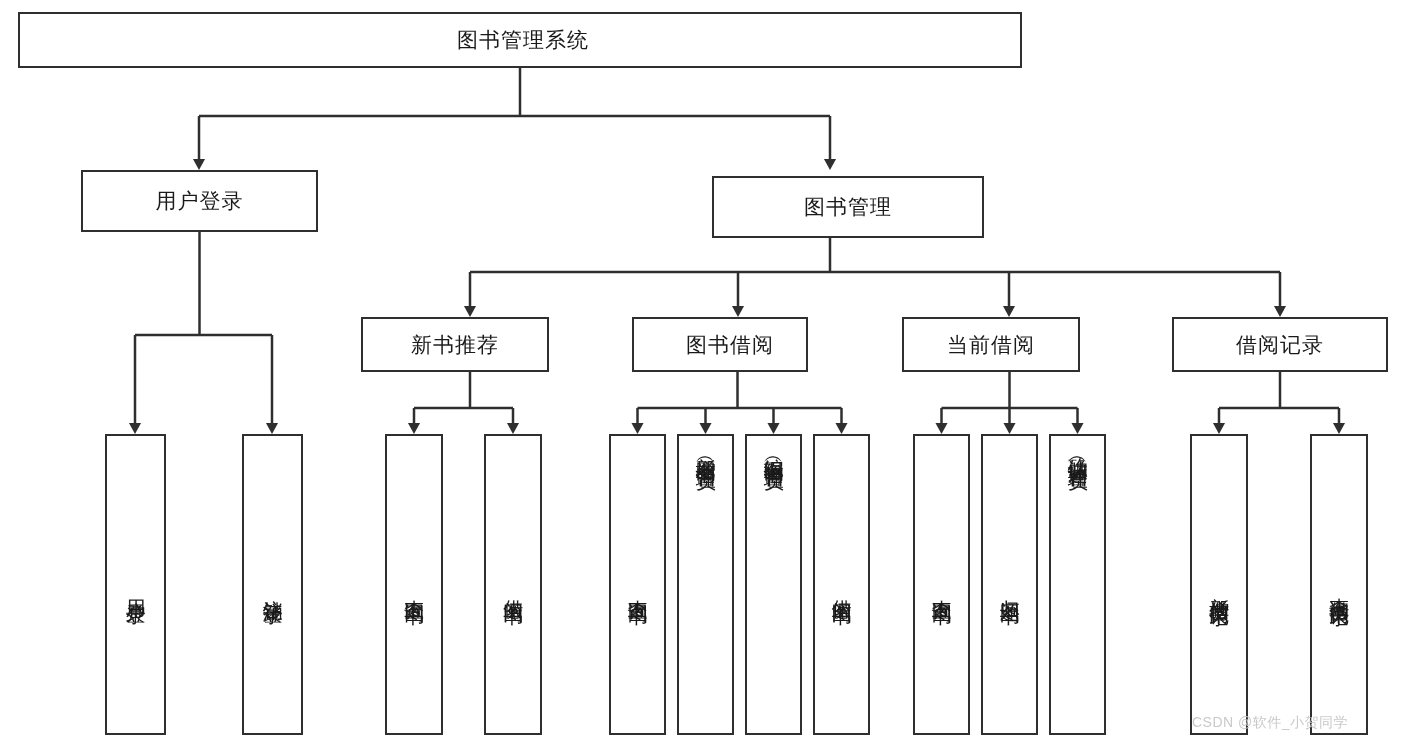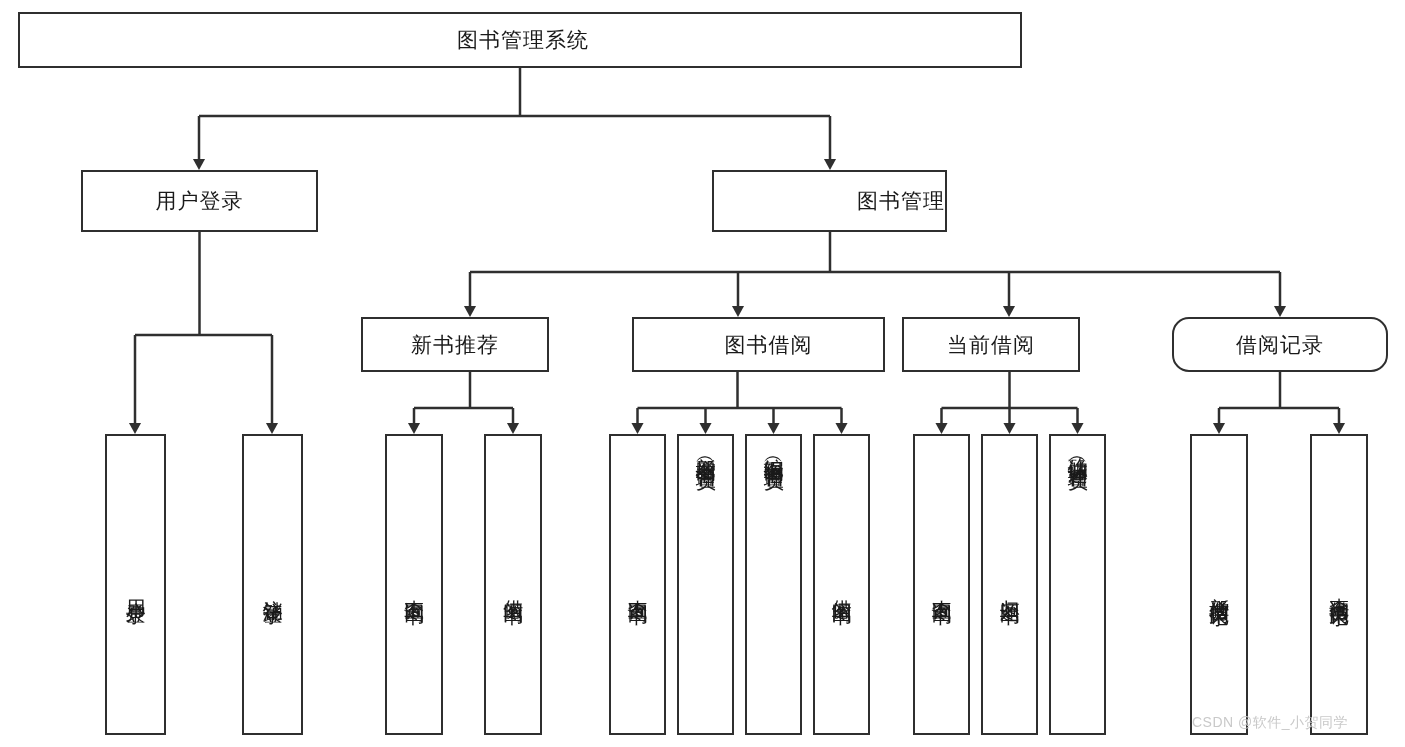--- a/index.html
+++ b/index.html
@@ -129,33 +129,33 @@
       <line x1="1339" y1="408" x2="1339" y2="423" stroke="#2f2f2f" stroke-width="2.5"></line>
       <polygon points="1332.95,423 1345.05,423 1339,434" fill="#2f2f2f"></polygon>
     </svg>
   <div id="nodes">
       <div class="node horizontal" style="left: 18px; top: 12px; width: 1004px; height: 56px; padding-left: 6px;">
         <span class="label">图书管理系统</span>
       </div>
       <div class="node horizontal" style="left: 81px; top: 170px; width: 237px; height: 62px;">
         <span class="label">用户登录</span>
       </div>
-      <div class="node horizontal" style="left: 712px; top: 170px; width: 235px; height: 62px; justify-content: flex-end;">
+      <div class="node horizontal" style="left: 712px; top: 176px; width: 272px; height: 62px;">
         <span class="label">图书管理</span>
       </div>
       <div class="node horizontal" style="left: 361px; top: 317px; width: 188px; height: 55px;">
         <span class="label">新书推荐</span>
       </div>
-      <div class="node horizontal" style="left: 632px; top: 317px; width: 253px; height: 55px; padding-left: 20px;">
+      <div class="node horizontal" style="left: 632px; top: 317px; width: 176px; height: 55px; padding-left: 20px;">
         <span class="label">图书借阅</span>
       </div>
       <div class="node horizontal" style="left: 902px; top: 317px; width: 178px; height: 55px;">
         <span class="label">当前借阅</span>
       </div>
-      <div class="node horizontal" style="left: 1172px; top: 317px; width: 216px; height: 55px; border-radius: 17px;">
+      <div class="node horizontal" style="left: 1172px; top: 317px; width: 216px; height: 55px;">
         <span class="label">借阅记录</span>
       </div>
       <div class="node vertical center" style="left: 105px; top: 434px; width: 61px; height: 301px;">
         <span class="label">用户登录</span>
       </div>
       <div class="node vertical center" style="left: 242px; top: 434px; width: 61px; height: 301px;">
         <span class="label">注销登录</span>
       </div>
       <div class="node vertical center" style="left: 385px; top: 434px; width: 58px; height: 301px;">
         <span class="label">查询图书</span>

